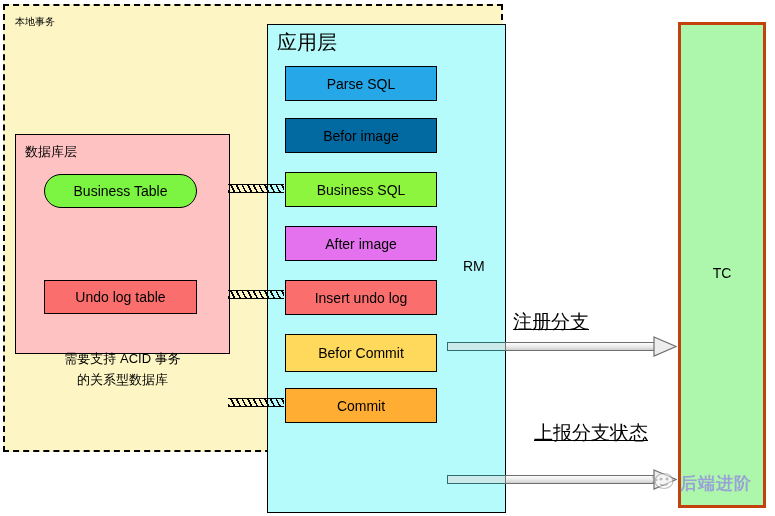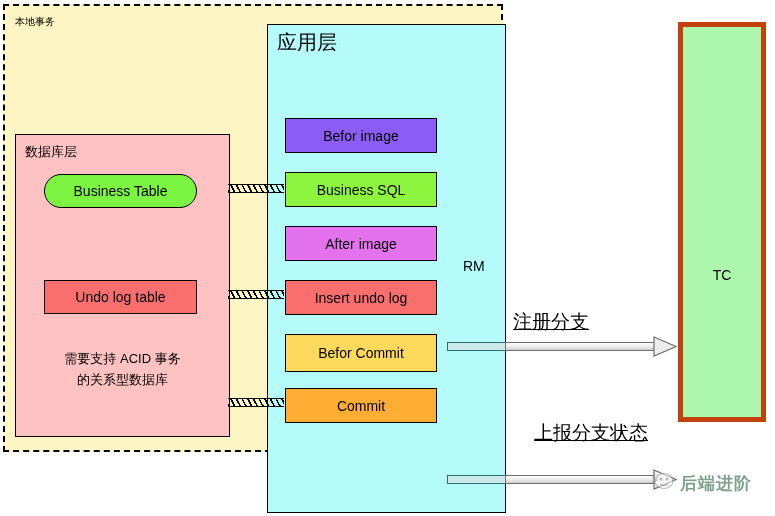--- a/index.html
+++ b/index.html
@@ -35,21 +35,21 @@
     position: absolute;
     left: 10px; top: 7px;
     font-size: 10px;
     line-height: 18px;
     white-space: nowrap;
   }
 
   .db-layer {
     position: absolute;
     left: 15px; top: 134px;
-    width: 215px; height: 303px;
+    width: 215px; height: 220px;
     background: #ffc2c2;
     border: 1px solid #000;
     box-sizing: border-box;
   }
   .db-layer-title {
     position: absolute;
     left: 9px; top: 8px;
     font-size: 13px;
     line-height: 17px;
     white-space: nowrap;
@@ -81,23 +81,23 @@
   .rm-label {
     position: absolute;
     left: 463px; top: 257px;
     font-size: 14px;
     line-height: 18px;
   }
 
   .tc-box {
     position: absolute;
     left: 678px; top: 22px;
-    width: 88px; height: 400px;
+    width: 88px; height: 486px;
     background: #adf7ad;
-    border: 5px solid #c2410c;
+    border: 3px solid #c2410c;
     box-sizing: border-box;
   }
   .tc-label {
     position: absolute;
     left: 0; right: 0;
     top: 240px;
     text-align: center;
     font-size: 14px;
   }
 
@@ -163,21 +163,21 @@
     position: absolute;
     display: flex;
     align-items: center;
     gap: 4px;
     opacity: 0.55;
   }
   .watermark-text {
     font-size: 17px;
     line-height: 19px;
     font-weight: bold;
-    color: #14532d;
+    color: #8b5cf6;
     letter-spacing: 1px;
     white-space: nowrap;
   }
   .watermark-logo { display: block; }
 </style>
 </head>
 <body>
 
 <div class="canvas">
 
@@ -198,22 +198,25 @@
 
     <div class="db-note">
       <div>需要支持 ACID 事务</div>
       <div>的关系型数据库</div>
     </div>
   </div>
 
   <div class="app-layer">
     <div class="app-layer-title">应用层</div>
 
-
-    <div class="node" style="left:17px; top:93px; width:152px; height:35px; background:#8b5cf6;">
+    <div class="node" style="left:17px; top:41px; width:152px; height:35px; background:#26a8e8;">
+      <span>Parse SQL</span>
+    </div>
+
+    <div class="node" style="left:17px; top:93px; width:152px; height:35px; background:#0369a1;">
       <span>Befor image</span>
     </div>
 
     <div class="node" style="left:17px; top:147px; width:152px; height:35px; background:#8ef53f;">
       <span>Business SQL</span>
     </div>
 
     <div class="node" style="left:17px; top:201px; width:152px; height:35px; background:#e472ef;">
       <span>After image</span>
     </div>

